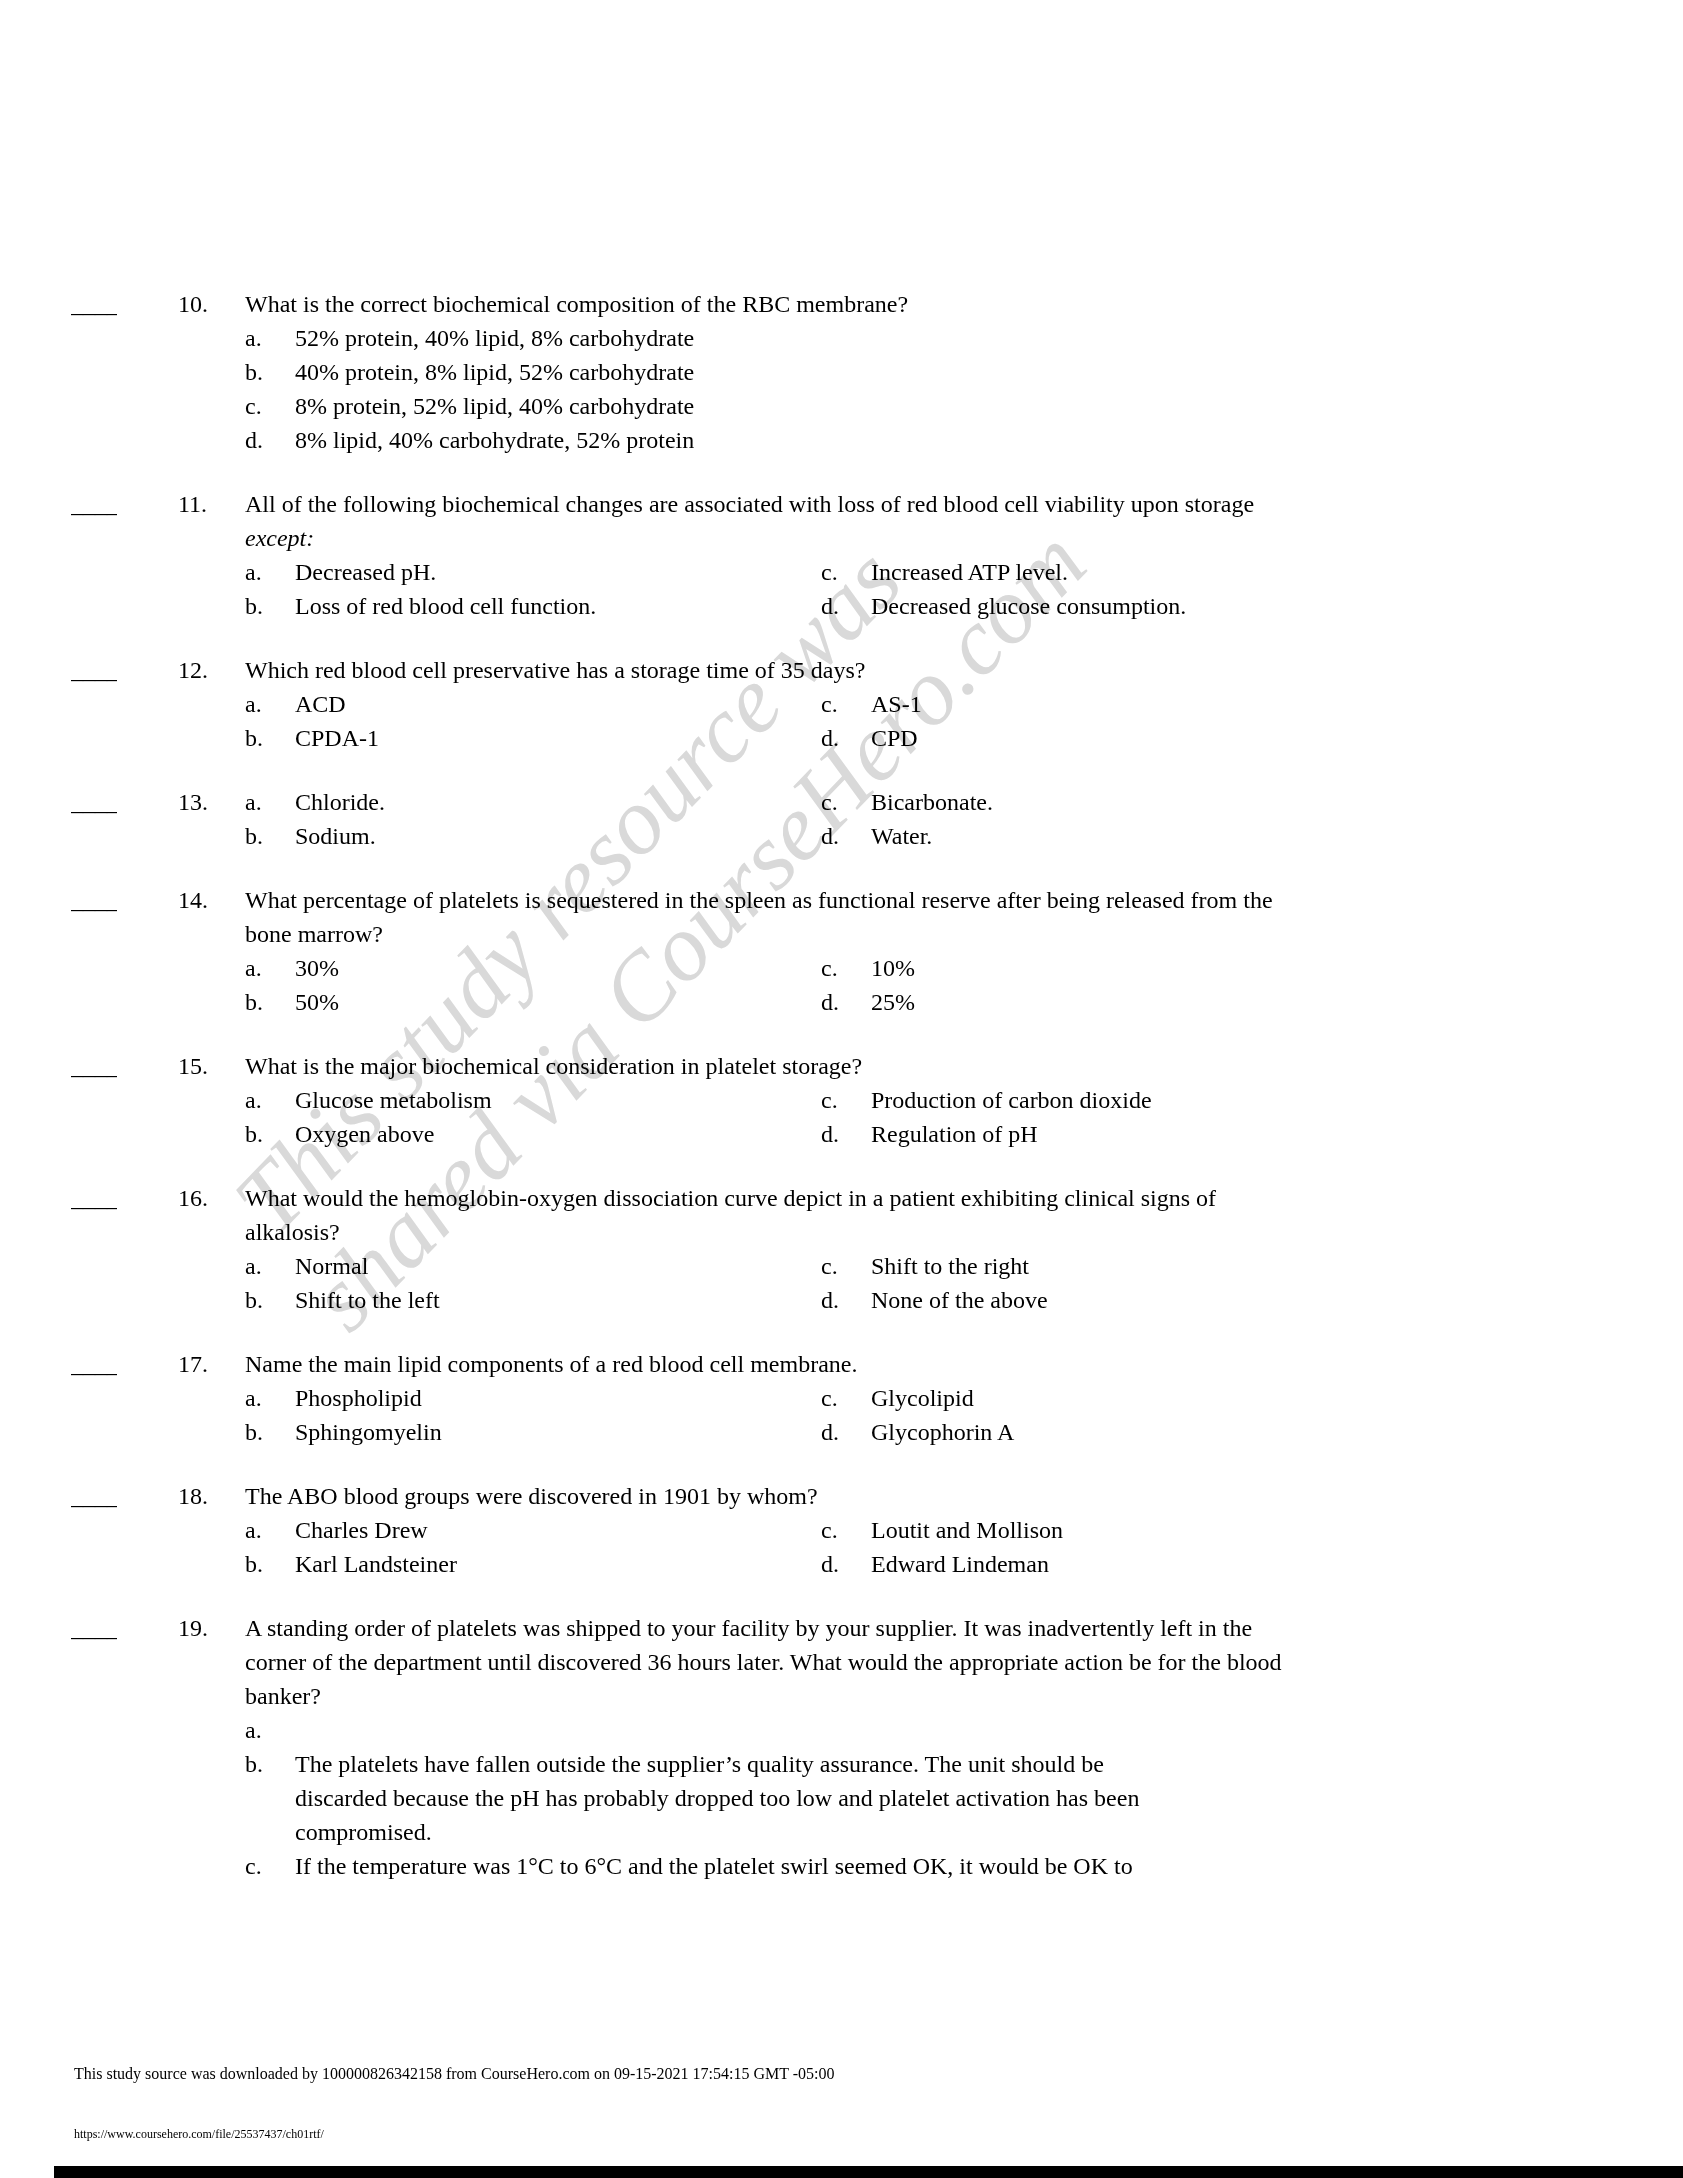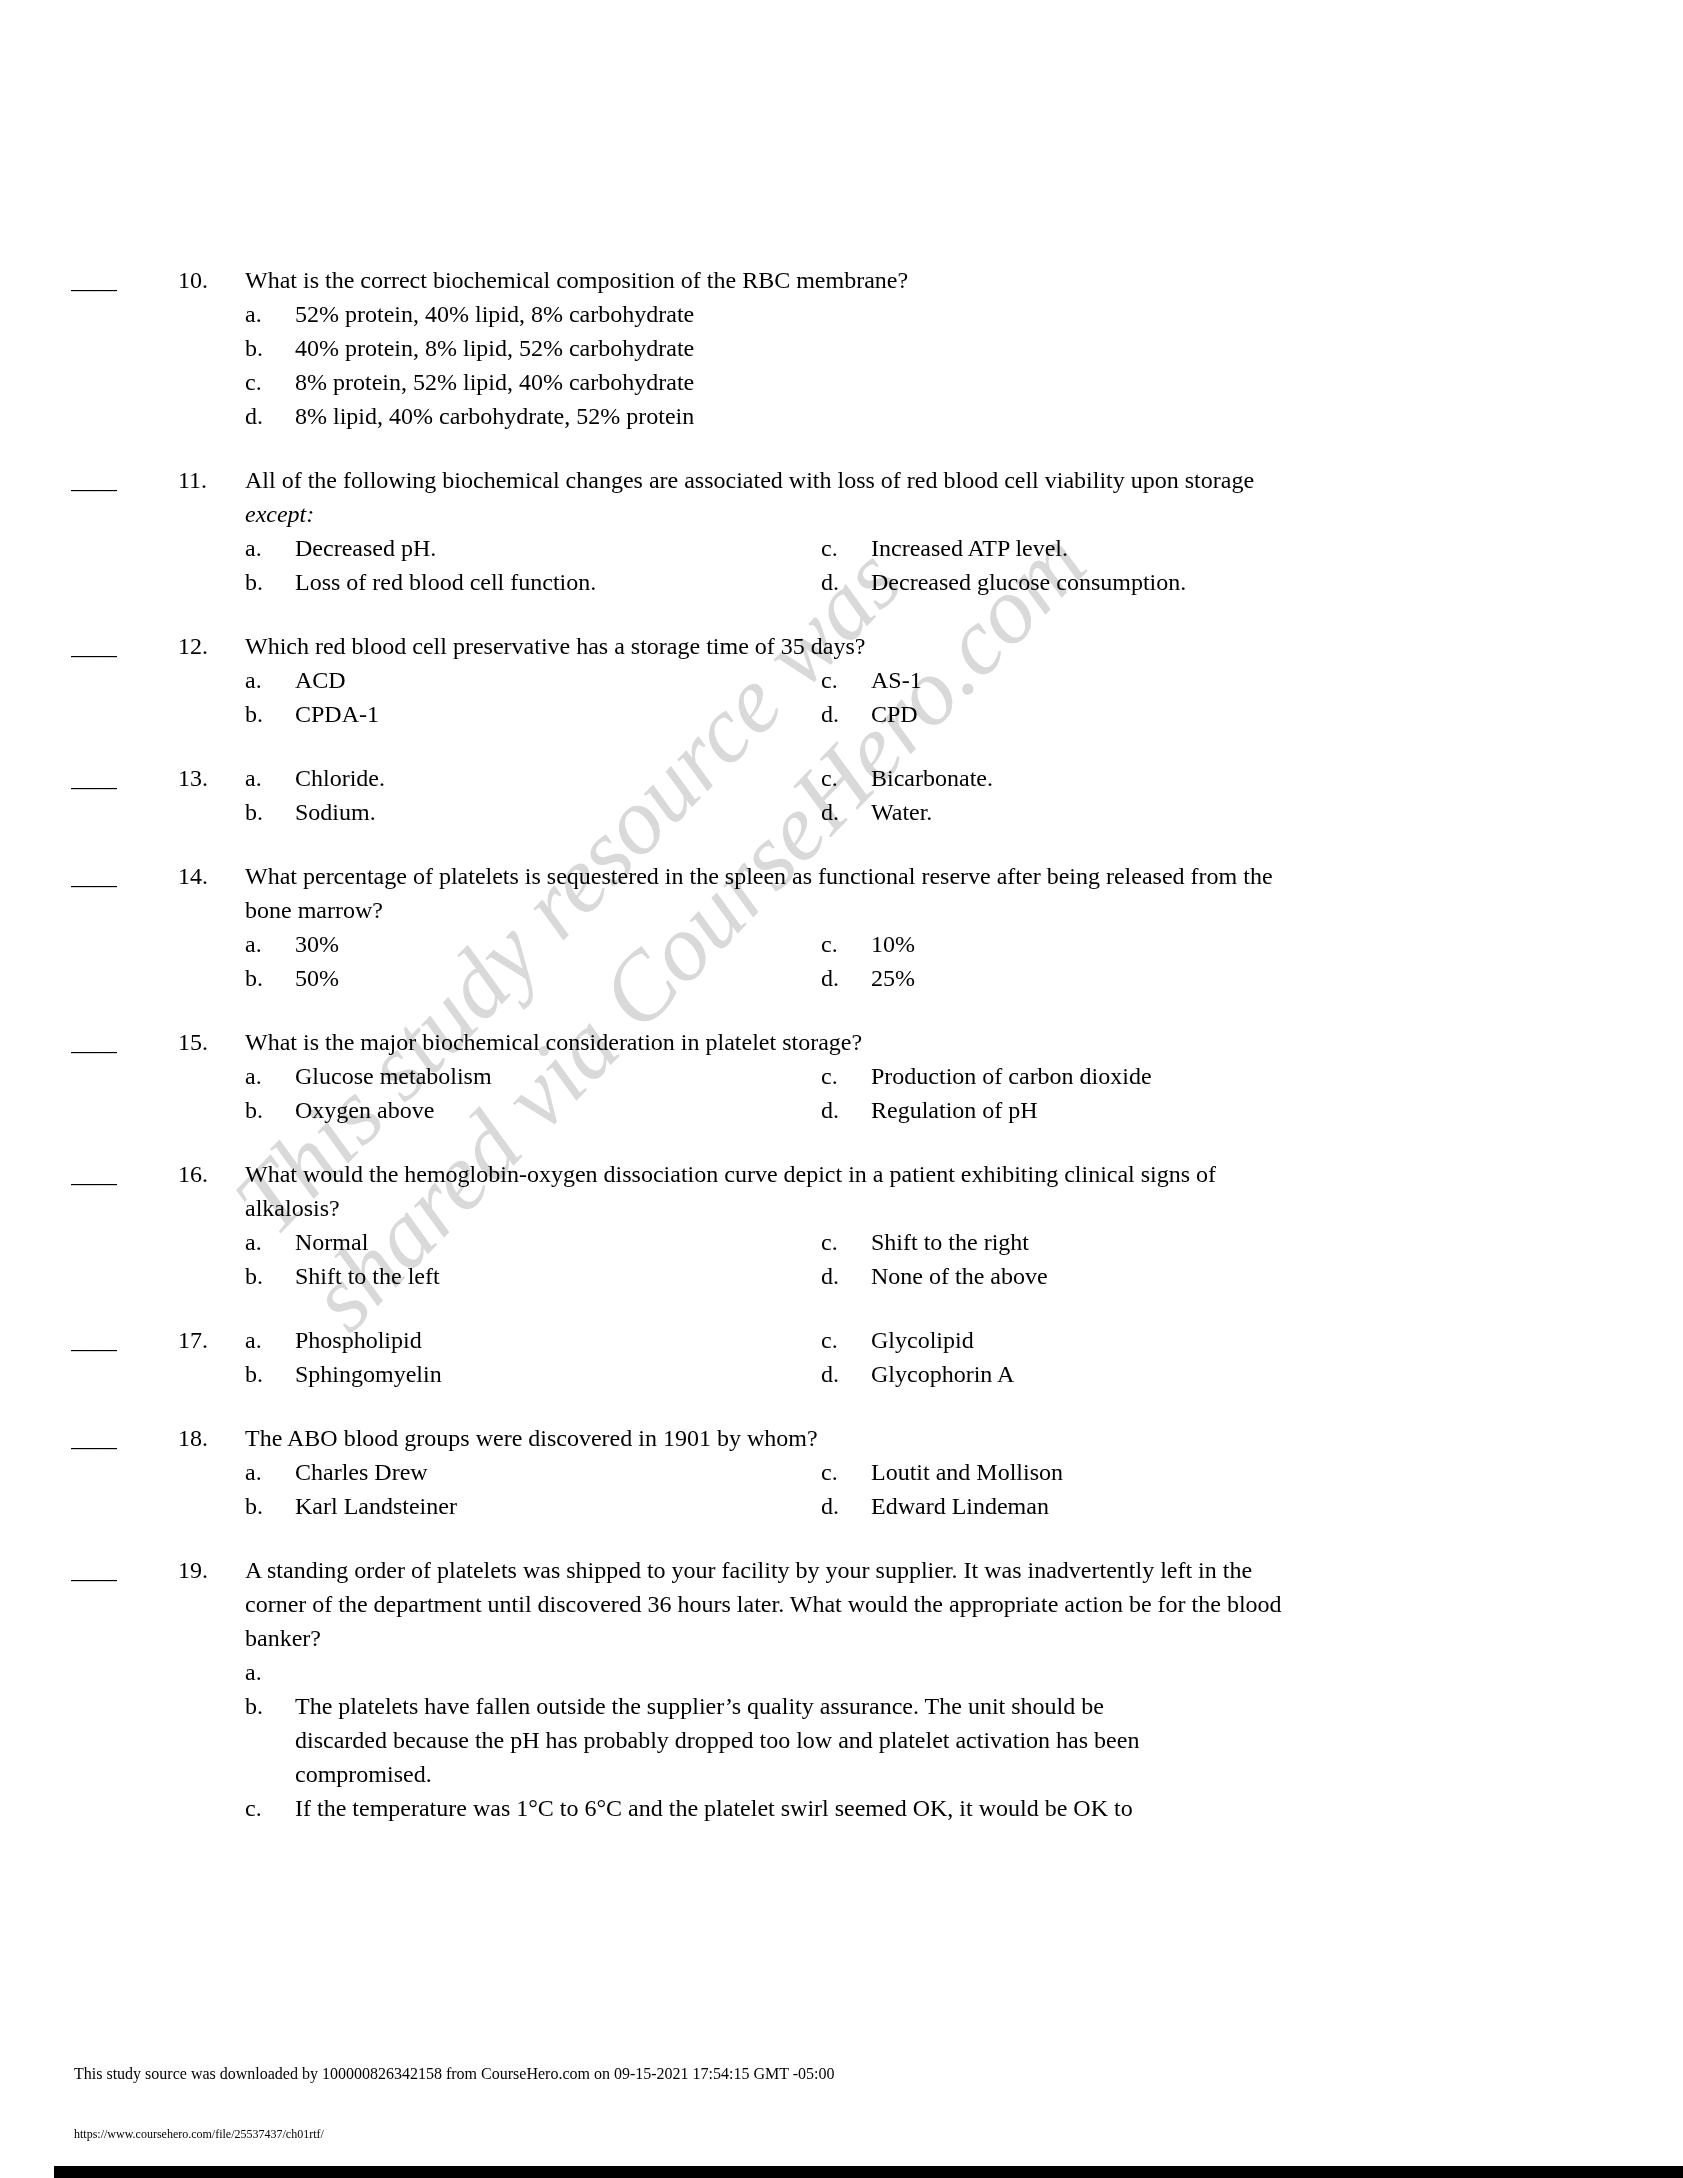--- a/index.html
+++ b/index.html
@@ -29,21 +29,21 @@
   }
   #wm1 { left: 252px; top: 1163px; }
   #wm2 { left: 327px; top: 1259px; }
 
   
   .content {
     position: relative;
     z-index: 1;
     padding: 263px 71px 0 71px;
   }
-  .question { margin-bottom: 30px; }
+  .question { margin-bottom: 30px; margin-top: 24px; }
   .q-row { display: flex; align-items: baseline; }
   .blank {
     flex: none;
     width: 46px;
     margin-right: 61px;
     overflow: hidden;
     white-space: nowrap;
   }
   .qnum { flex: none; width: 67px; }
   .qbody { flex: 1; min-width: 0; }
@@ -292,20 +292,21 @@
           </div>
       </div>
     </div>
   </div>
 
   <div class="question">
     <div class="q-row">
       <span class="blank">____</span>
       <span class="qnum">17.</span>
       <div class="qbody">
+        <div class="qtext"><span class="qtext-main">Name the main lipid components of a red blood cell membrane.</span><em class="qtext-italic"></em></div>
         <div class="options two-col">
             <div class="option">
               <span class="opt-letter">a.</span>
               <span class="opt-text">Phospholipid</span>
             </div>
             <div class="option">
               <span class="opt-letter">c.</span>
               <span class="opt-text">Glycolipid</span>
             </div>
             <div class="option">

